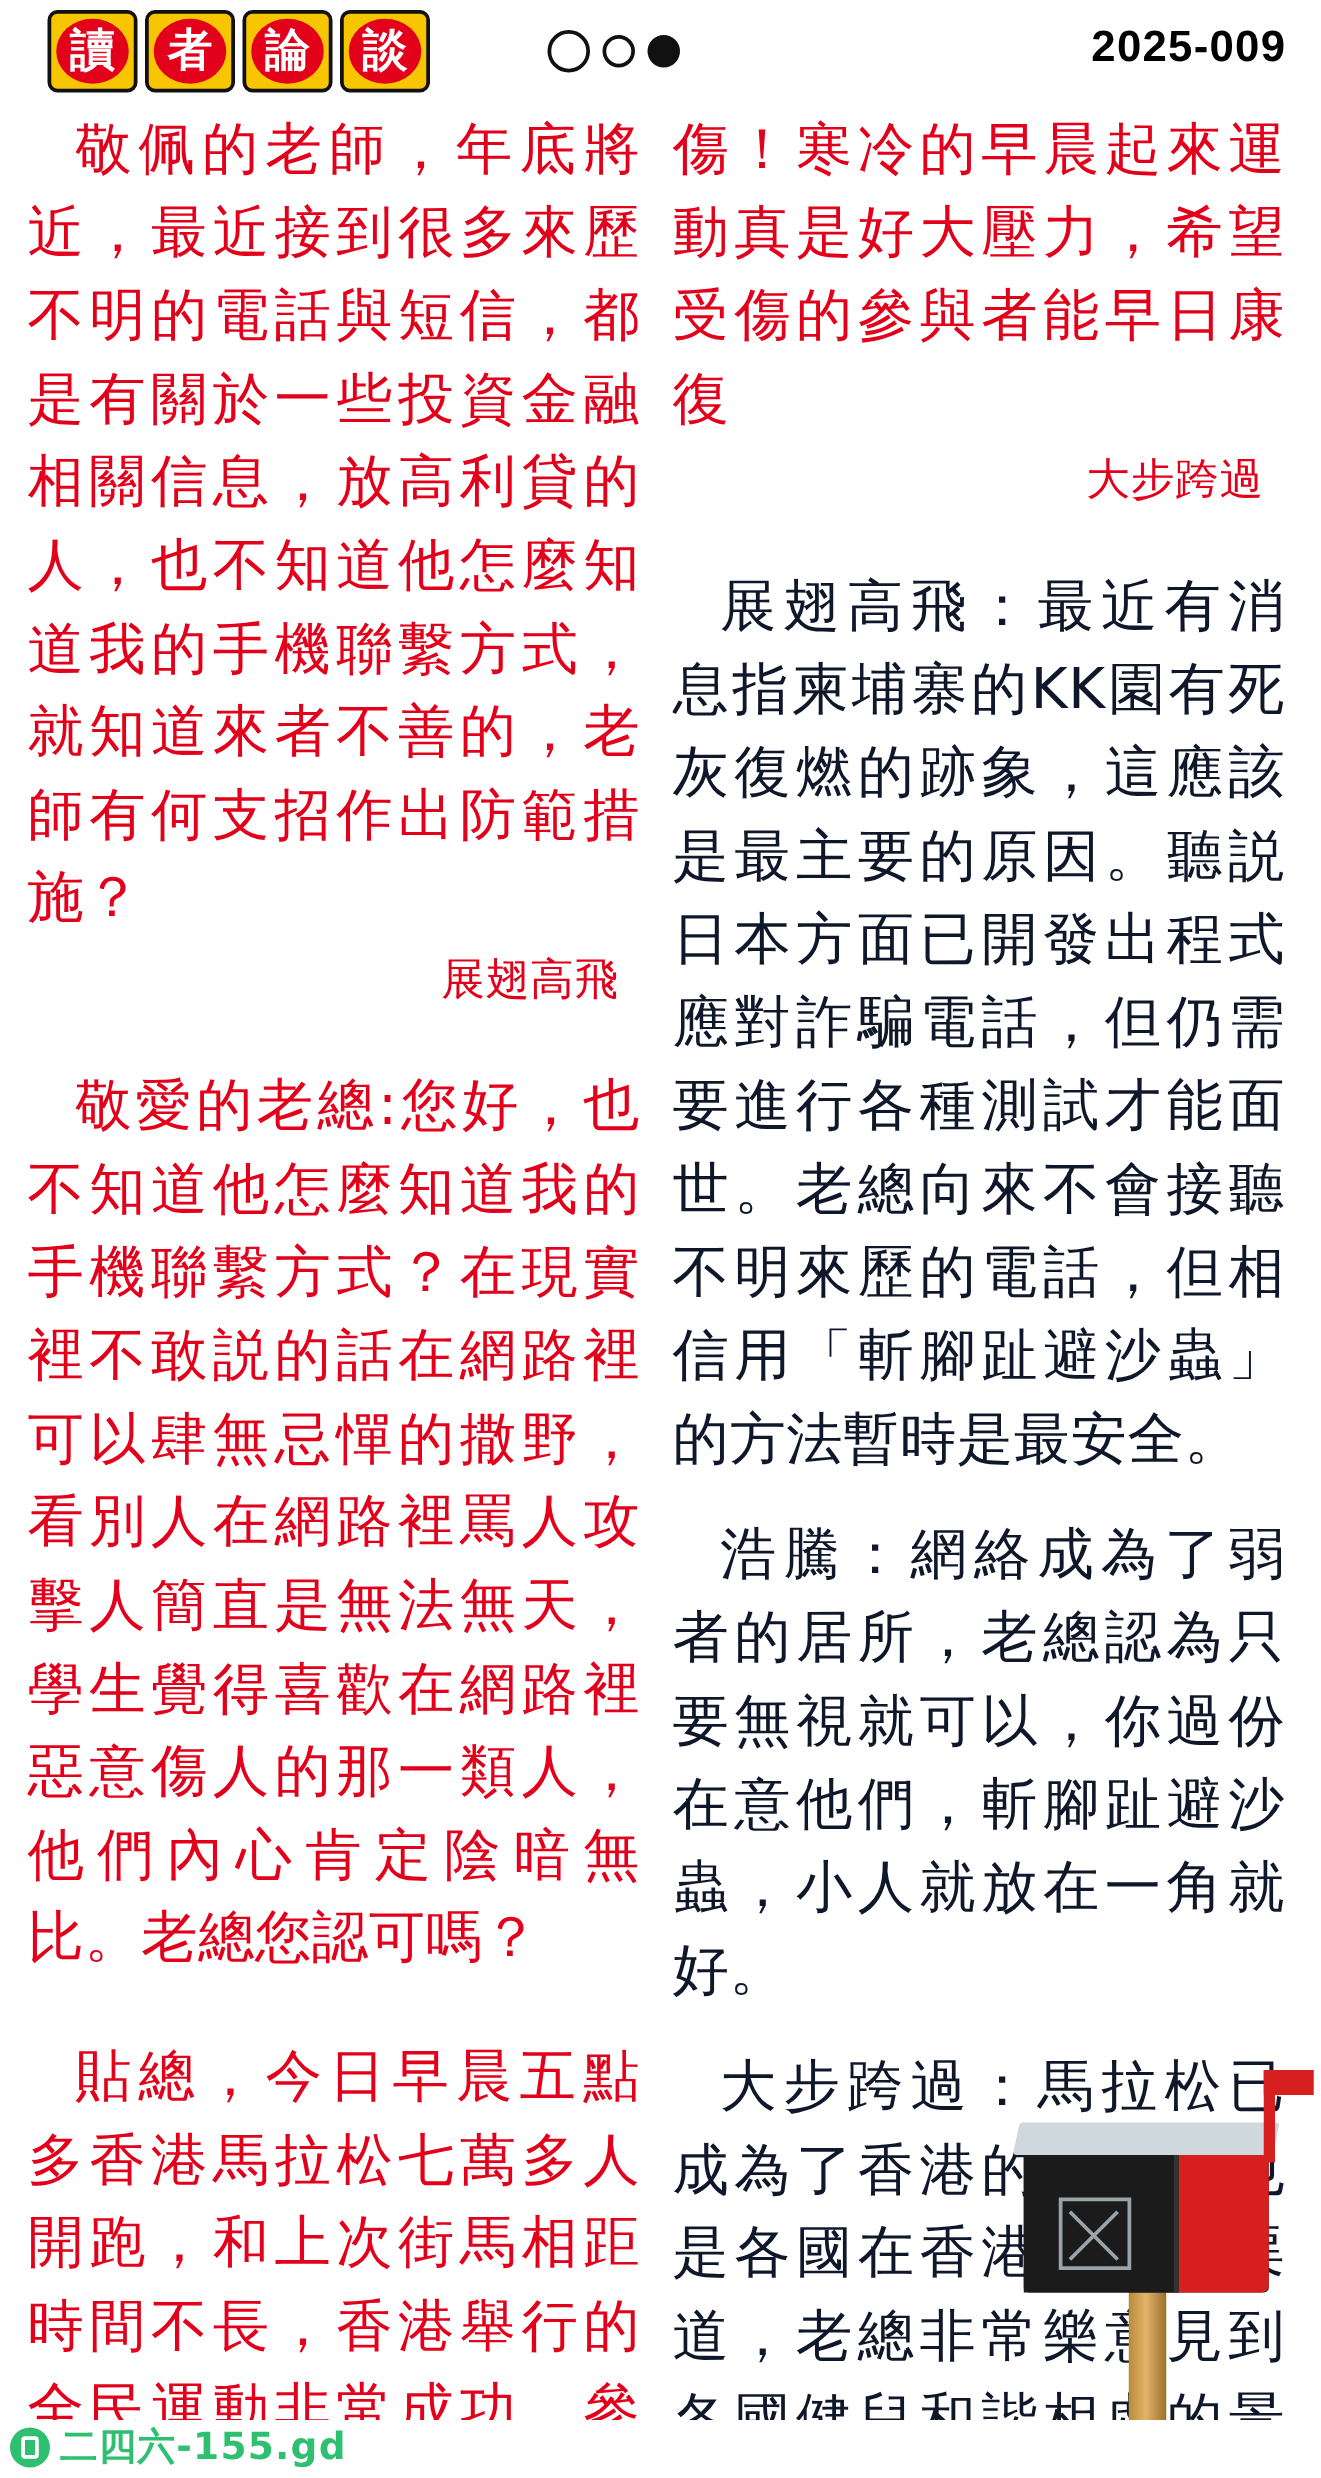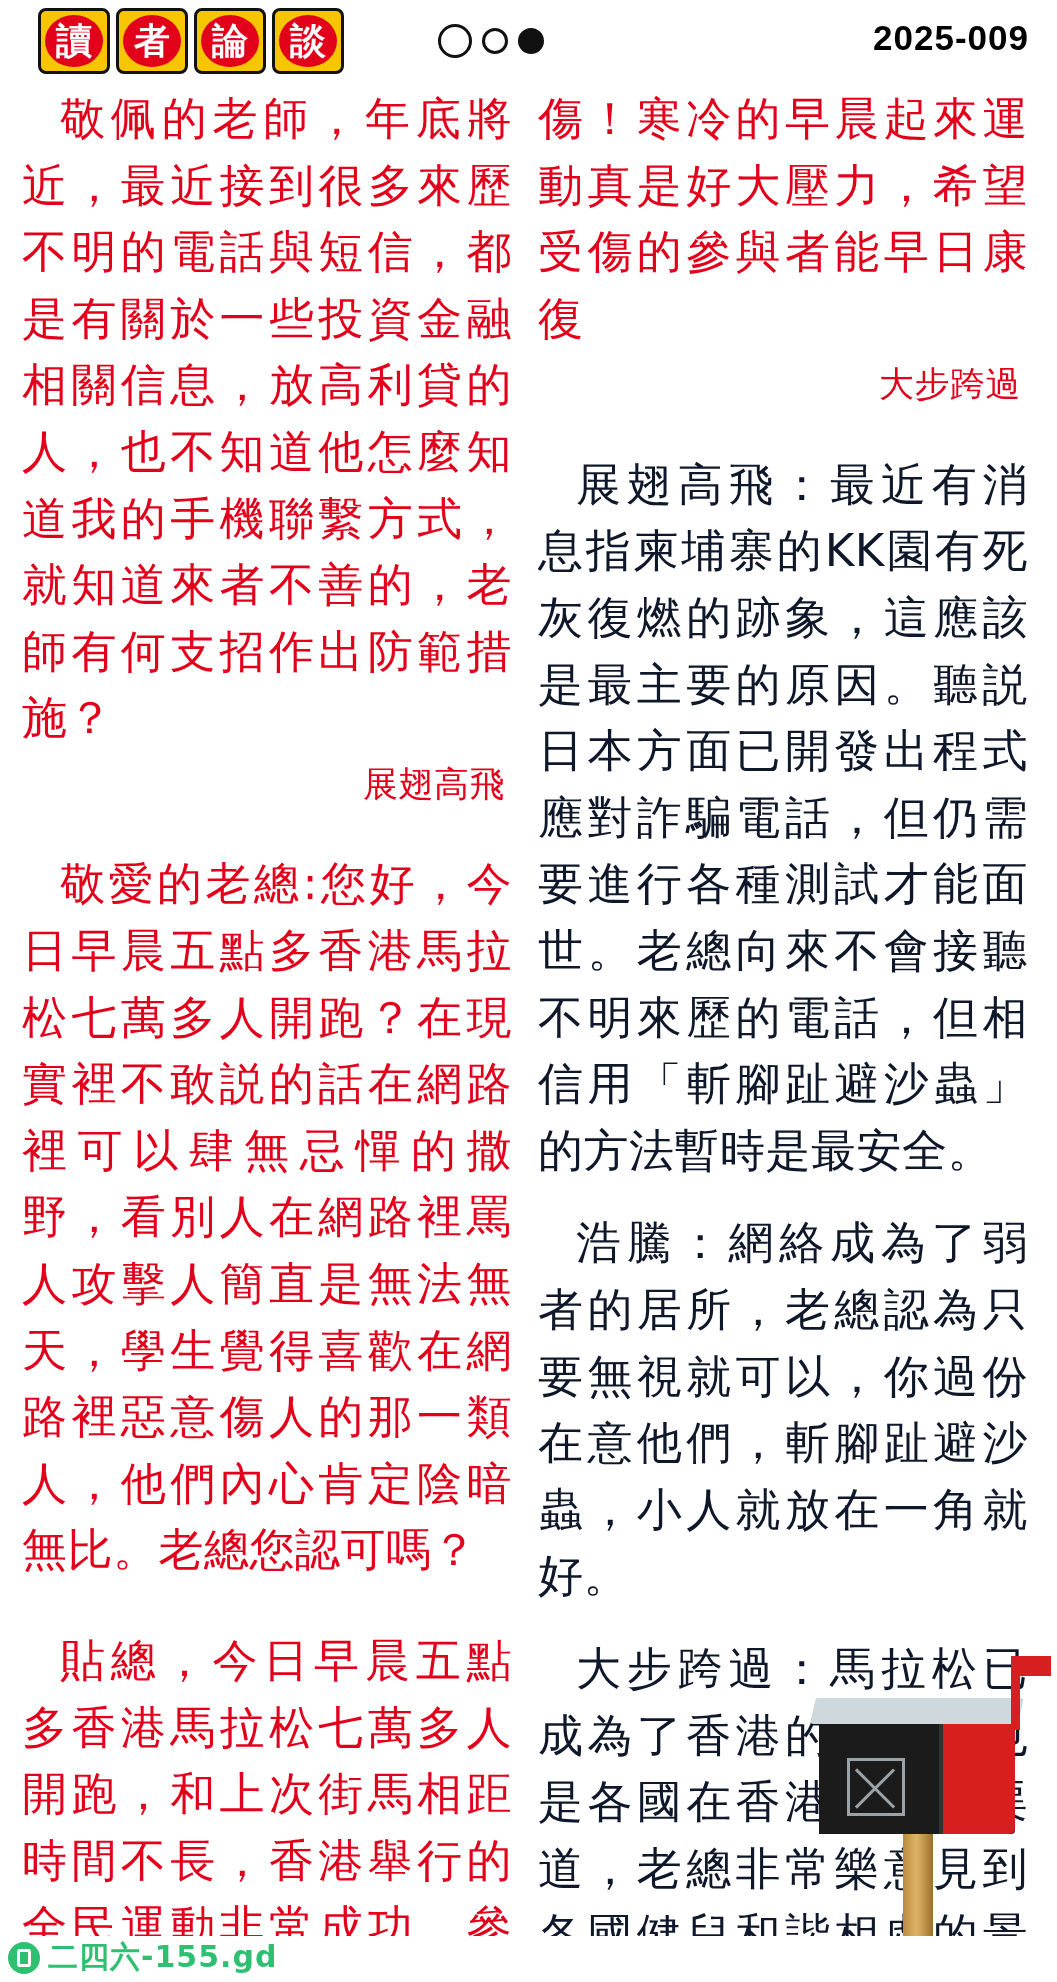--- a/index.html
+++ b/index.html
@@ -109,21 +109,21 @@
     text-align-last: left;
     margin: 0 0 26px 0;
     font-family: "DejaVu Sans", "Liberation Sans", sans-serif;
   }
   .para.indent { text-indent: 38px; }
   .red   { color: #e2001a; }
   .black { color: #0f172a; }
   .sign {
     font-size: 35px;
     line-height: 1.3;
-    margin: -16px 7px 26px 0;
+    margin: -16px 17px 26px 0;
     text-align: right;
     letter-spacing: 0.5px;
   }
   .sign.red { color: #e2001a; }
 
   .spacer-sm { height: 18px; }
 
   
   .mailbox {
     position: absolute;
@@ -284,21 +284,21 @@
 
   <div class="issue-no">2025-009</div>
 </div>
 
 <div class="columns">
 
   <div class="col col-left">
     <p class="para indent red">敬佩的老師，年底將近，最近接到很多來歷不明的電話與短信，都是有關於一些投資金融相關信息，放高利貸的人，也不知道他怎麼知道我的手機聯繫方式，就知道來者不善的，老師有何支招作出防範措施？</p>
     <p class="sign red">展翅高飛</p>
     <div class="spacer-sm"></div>
-    <p class="para indent red">敬愛的老總:您好，今日早晨五點多香港馬拉松七萬多人開跑？在現實裡不敢説的話在網路裡可以肆無忌憚的撒野，看別人在網路裡罵人攻擊人簡直是無法無天，學生覺得喜歡在網路裡惡意傷人的那一類人，他們內心肯定陰暗無比。老總您認可嗎？</p>
+    <p class="para indent red">敬愛的老總:您好，也不知道他怎麼知道我的手機聯繫方式？在現實裡不敢説的話在網路裡可以肆無忌憚的撒野，看別人在網路裡罵人攻擊人簡直是無法無天，學生覺得喜歡在網路裡惡意傷人的那一類人，他們內心肯定陰暗無比。老總您認可嗎？</p>
     <div class="spacer-sm"></div>
     <p class="para indent red">貼總，今日早晨五點多香港馬拉松七萬多人開跑，和上次街馬相距時間不長，香港舉行的全民運動非常成功，參與者有來自大陸各省市的，還有七十多歲的香港明星周潤發；遺憾的是有多人受</p>
   </div>
 
   <div class="col col-right">
     <p class="para red">傷！寒冷的早晨起來運動真是好大壓力，希望受傷的參與者能早日康復</p>
     <p class="sign red">大步跨過</p>
     <div class="spacer-sm"></div>
     <p class="para indent black">展翅高飛：最近有消息指柬埔寨的KK園有死灰復燃的跡象，這應該是最主要的原因。聽説日本方面已開發出程式應對詐騙電話，但仍需要進行各種測試才能面世。老總向來不會接聽不明來歷的電話，但相信用「斬腳趾避沙蟲」的方法暫時是最安全。</p>
     <p class="para indent black">浩騰：網絡成為了弱者的居所，老總認為只要無視就可以，你過份在意他們，斬腳趾避沙蟲，小人就放在一角就好。</p>

